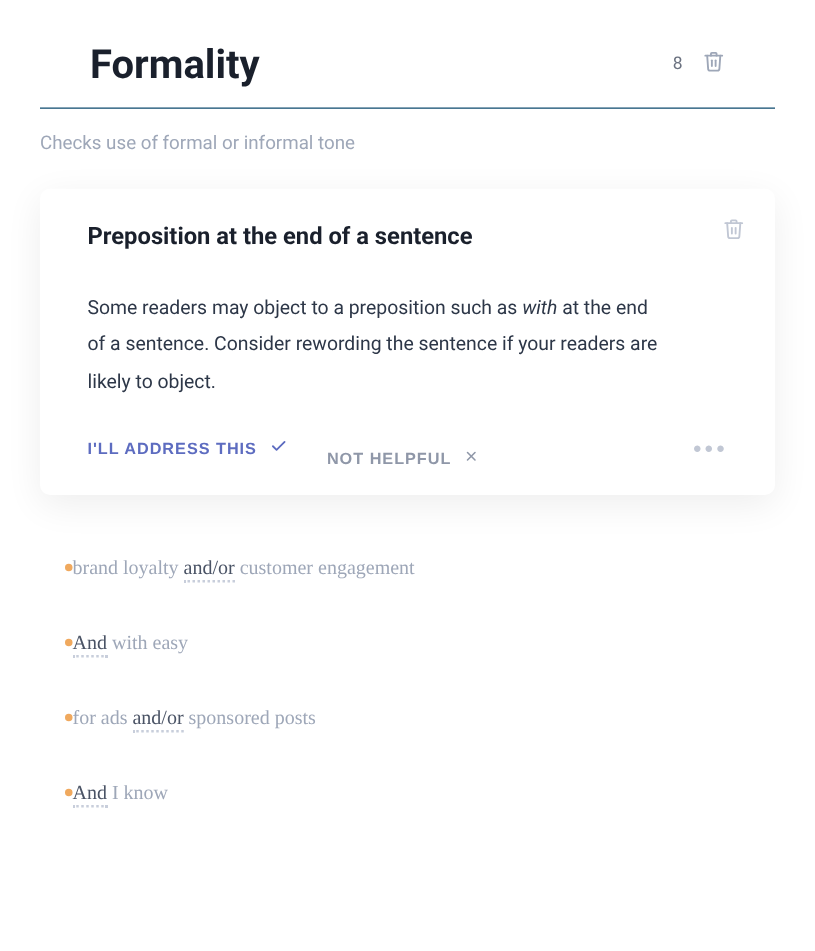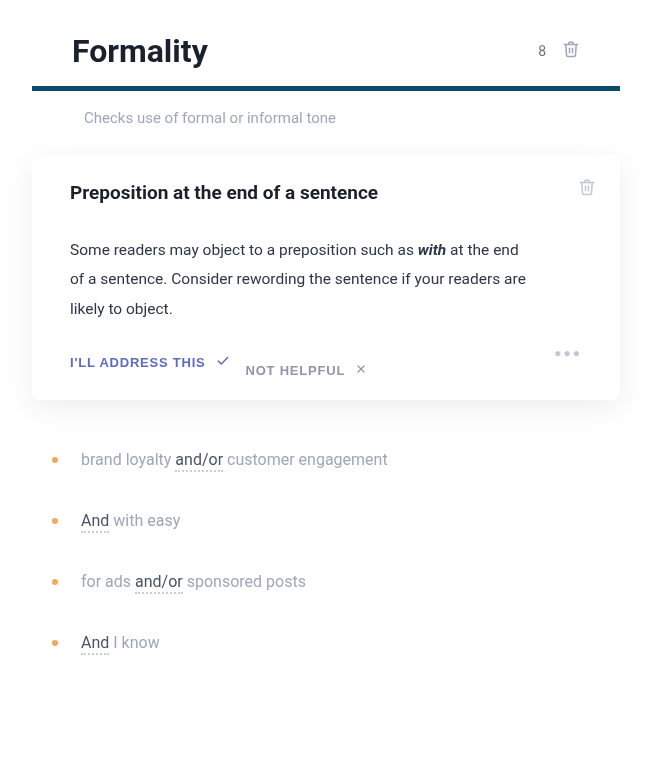--- a/index.html
+++ b/index.html
@@ -8,21 +8,21 @@
       background: #ffffff;
       width: 652px;
       height: 761px;
       color: #2d3748;
     }
     .header {
       display: flex;
       justify-content: space-between;
       align-items: center;
       padding: 32px 40px 16px 40px;
-      border-bottom: 5px solid #0c4a6e;
+      border-bottom: 1px solid #0c4a6e;
       margin: 0 32px;
     }
     .header h1 {
       font-size: 32px;
       font-weight: 700;
       color: #1a202c;
     }
     .header-right {
       display: flex;
       align-items: center;
@@ -30,21 +30,21 @@
     }
     .count {
       color: #6b7280;
       font-size: 14px;
     }
     .trash {
       color: #9ea7b8;
       cursor: pointer;
     }
     .subtitle {
-      padding: 18px 84px 28px;
+      padding: 18px 32px 28px;
       color: #9ea7b8;
       font-size: 15px;
     }
     .card {
       margin: 0 32px 30px;
       padding: 26px 38px 22px;
       border-radius: 8px;
       background: #ffffff;
       box-shadow: 0 8px 30px rgba(0,0,0,0.07);
       position: relative;
@@ -63,26 +63,27 @@
       margin-bottom: 32px;
     }
     .card p {
       font-size: 15.5px;
       line-height: 1.9;
       color: #2d3748;
       margin-bottom: 22px;
       max-width: 460px;
     }
     .card p .bold-ital {
-      font-weight: 700;
+      font-weight: 400;
       font-style: italic;
     }
     .actions {
       display: flex;
-      gap: 16px;
+      align-items: center;
+      gap: 32px;
     }
     .action-btn {
       display: flex;
       align-items: center;
       gap: 10px;
       font-size: 13px;
       font-weight: 600;
       letter-spacing: 0.06em;
       text-transform: uppercase;
       cursor: pointer;
@@ -98,23 +99,24 @@
       letter-spacing: 2px;
       cursor: pointer;
       font-size: 12px;
     }
     .list {
       padding: 20px 52px 0;
     }
     .list-item {
       display: flex;
       align-items: baseline;
-      gap: 23px;
+      gap: 0;
       margin-bottom: 42px;
       font-size: 16px;
+      font-family: Liberation Serif, serif;
     }
     .bullet {
       width: 6px;
       height: 6px;
       border-radius: 50%;
       background: #f0a95e;
       flex-shrink: 0;
       position: relative;
       top: -2px;
     }

